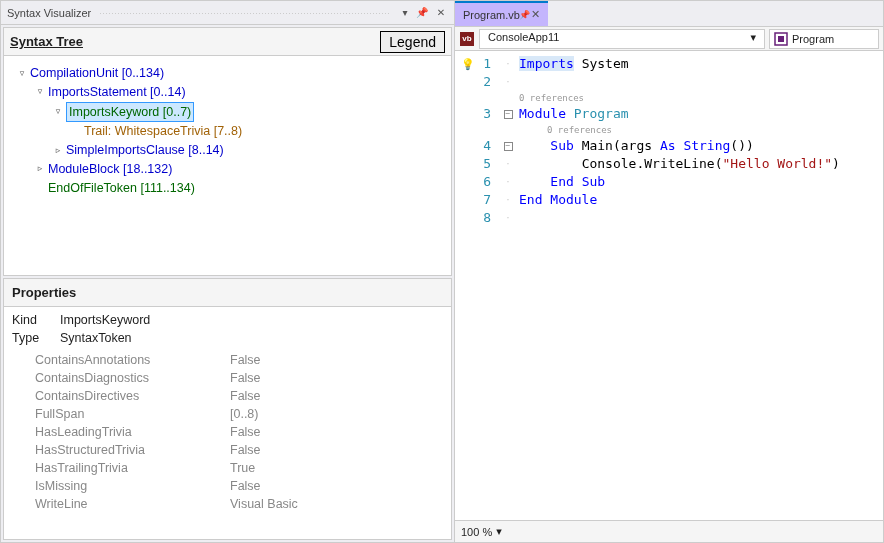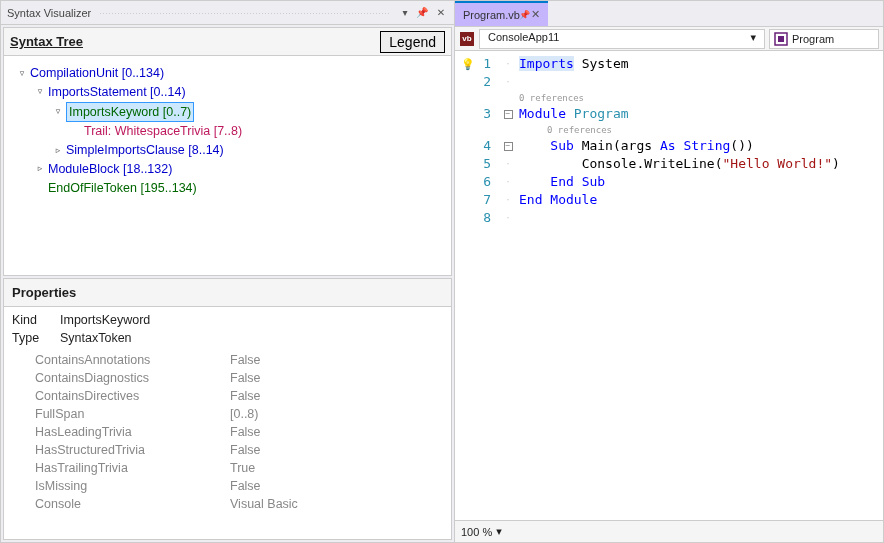--- a/index.html
+++ b/index.html
@@ -13,21 +13,21 @@
 .title-icon { width: 14px; height: 14px; display: flex; align-items: center; justify-content: center; font-size: 10px; color: #555; cursor: pointer; }
 .syntax-tree-section { flex: 1; background: #fff; border: 1px solid #ccc; margin: 2px; display: flex; flex-direction: column; overflow: hidden; }
 .section-header { height: 28px; display: flex; align-items: center; padding: 0 6px; border-bottom: 1px solid #ccc; background: #f5f5f5; }
 .section-header-text { font-weight: bold; font-size: 13px; flex: 1; text-decoration: underline; }
 .legend-btn { font-size: 14px; padding: 2px 8px; border: 1px solid #000000; background: #eee; cursor: pointer; }
 .tree { padding: 8px 6px; font-size: 12.5px; line-height: 1.5; overflow: auto; flex: 1; }
 .tree-row { display: flex; align-items: center; white-space: nowrap; }
 .tree-indent { display: inline-block; }
 .tree-toggle { width: 12px; height: 12px; display: inline-flex; align-items: center; justify-content: center; font-size: 9px; color: #555; margin-right: 2px; cursor: pointer; }
 .node-blue { color: #0000cc; }
-.node-red { color: #be185d; }
+.node-red { color: #a16207; }
 .node-green { color: #006600; }
 .node-selected { background: #cce8ff; border: 1px solid #3399ff; padding: 0 2px; }
 .properties-section { height: 262px; background: #fff; border: 1px solid #ccc; margin: 0 2px 2px 2px; display: flex; flex-direction: column; justify-content: space-between; }
 .props-header { height: 28px; display: flex; align-items: center; padding: 0 8px; font-weight: bold; font-size: 13px; border-bottom: 1px solid #ccc; background: #f5f5f5; }
 .props-top { padding: 4px 8px; font-size: 12.5px; }
 .props-top-row { display: flex; gap: 10px; padding: 2px 0; }
 .props-label { width: 38px; }
 .props-grid { flex: 1; overflow-y: auto; position: relative; }
 .props-grid::-webkit-scrollbar { width: 16px; }
 .props-grid::-webkit-scrollbar-track { background: #f0f0f0; }
@@ -109,21 +109,21 @@
           <span class="node-blue">SimpleImportsClause [8..14)</span>
         </div>
         <div class="tree-row">
           <span class="tree-indent" style="width: 24px;"></span>
           <span class="tree-toggle">▹</span>
           <span class="node-blue">ModuleBlock [18..132)</span>
         </div>
         <div class="tree-row">
           <span class="tree-indent" style="width: 24px;"></span>
           <span class="tree-toggle"></span>
-          <span class="node-green">EndOfFileToken [195..134)</span>
+          <span class="node-green">EndOfFileToken [111..134)</span>
         </div>
       </div>
   </div>
 
   <div class="properties-section">
     <div class="props-header">Properties</div>
     <div class="props-top" id="props-top">
         <div class="props-top-row">
           <span class="props-label">Kind</span>
           <span>ImportsKeyword</span>
@@ -160,21 +160,21 @@
         </div>
         <div class="prop-row">
           <span class="prop-name">HasTrailingTrivia</span>
           <span class="prop-val">True</span>
         </div>
         <div class="prop-row">
           <span class="prop-name">IsMissing</span>
           <span class="prop-val">False</span>
         </div>
         <div class="prop-row">
-          <span class="prop-name">Console</span>
+          <span class="prop-name">WriteLine</span>
           <span class="prop-val">Visual Basic</span>
         </div>
       </div>
   </div>
 </div>
 
 <div class="right-panel">
   <div class="tab-bar">
     <div class="tab">
       <span>Program.vb</span>

